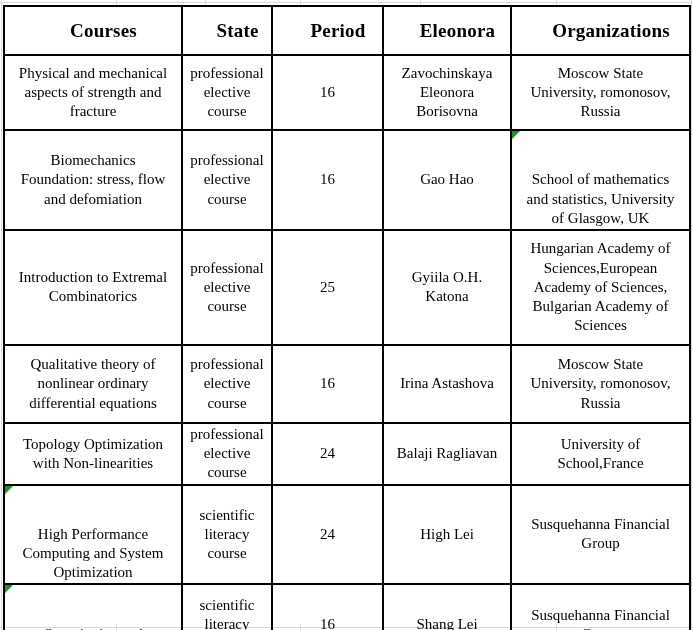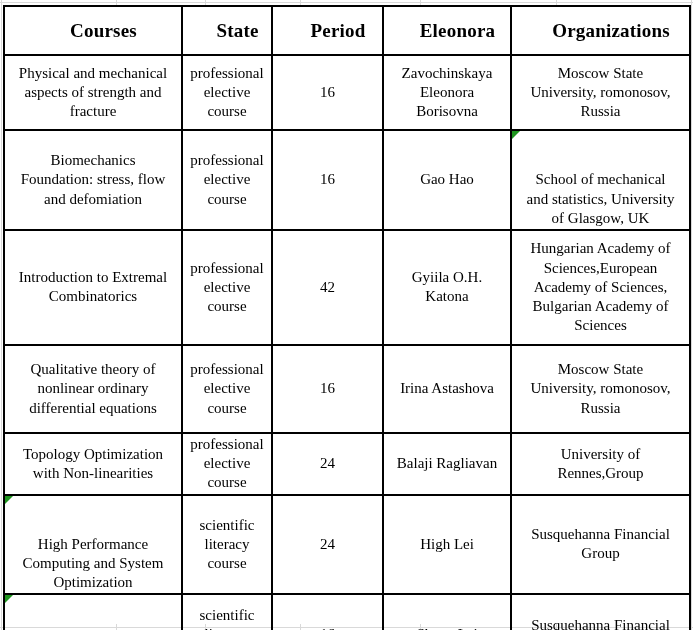--- a/index.html
+++ b/index.html
@@ -44,21 +44,21 @@
   col.c-courses { width:178px; }
   col.c-type { width:90px; }
   col.c-period { width:111px; }
   col.c-teacher { width:128px; }
   col.c-org { width:179px; }
 
   tr.h-head { height:49px; }
   tr.h-r0 { height:75px; }
   tr.h-r1 { height:93px; }
   tr.h-r2 { height:115px; }
-  tr.h-r3 { height:88px; }
+  tr.h-r3 { height:78px; }
   tr.h-r4 { height:59px; }
   tr.h-r5 { height:71px; }
   tr.h-r6 { height:71px; }
 
   .err-tri {
     position:absolute;
     top:0; left:0;
     width:0; height:0;
     border-top:8px solid #1e941e;
     border-right:8px solid transparent;
@@ -119,32 +119,32 @@
       <td>Biomechanics
 Foundation: stress, flow
 and defomiation</td>
       <td>professional
 elective
 course</td>
       <td>16</td>
       <td>Gao Hao</td>
       <td>
         <span class="err-tri"></span>
-        <span>School of mechanical
+        <span>School of mathematics
 and statistics, University
 of Glasgow, UK</span>
       </td>
     </tr>
     <tr class="h-r2">
       <td>Introduction to Extremal
 Combinatorics</td>
       <td>professional
 elective
 course</td>
-      <td>42</td>
+      <td>25</td>
       <td>Gyiila O.H.
 Katona</td>
       <td>Hungarian Academy of
 Sciences,European
 Academy of Sciences,
 Bulgarian Academy of
 Sciences</td>
     </tr>
     <tr class="h-r3">
       <td>Qualitative theory of
@@ -161,21 +161,21 @@
     </tr>
     <tr class="h-r4">
       <td>Topology Optimization
 with Non-linearities</td>
       <td>professional
 elective
 course</td>
       <td>24</td>
       <td>Balaji Ragliavan</td>
       <td>University of
-Rennes,Group</td>
+School,France</td>
     </tr>
     <tr class="h-r5">
       <td>
         <span class="err-tri"></span>
         <span>High Performance
 Computing and System
 Optimization</span>
       </td>
       <td>scientific
 literacy

